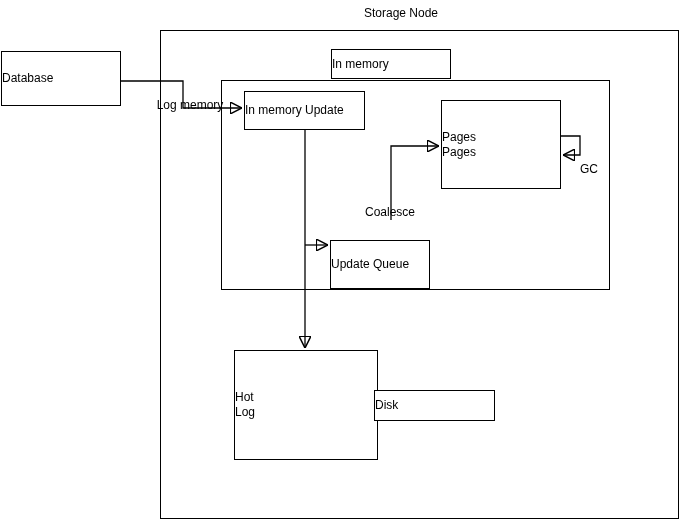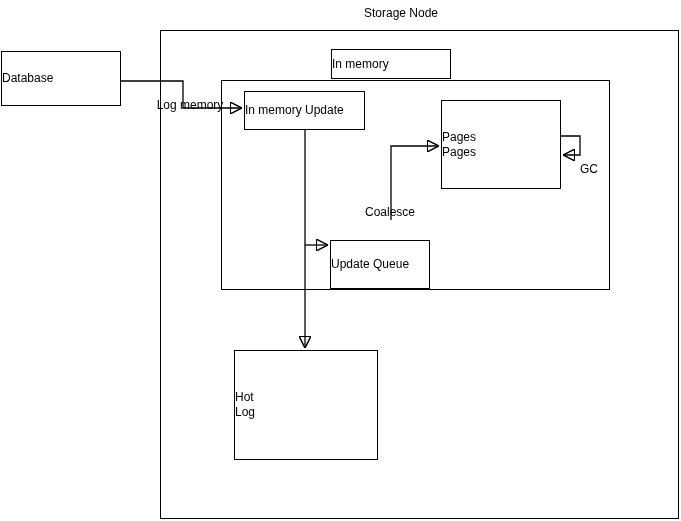--- a/index.html
+++ b/index.html
@@ -97,20 +97,23 @@
 
   <div class="node-box" style="left:330px; top:220px; width:100px; height:49px;margin-top:20px;">
     <span>Update Queue</span>
   </div>
 
   <div class="node-box" style="left:234px; top:350px; width:144px; height:110px;">
     <span>Hot</span>
     <span>Log</span>
   </div>
 
+  <div class="node-box" style="left:374px; top:390px; width:121px; height:31px;">
+    <span>Disk</span>
+  </div>
 
   <div class="edge-label" style="left:401px; top:6px;">Storage Node</div>
 
   <div class="edge-label" style="left:190px; top:98px;">Log memory</div>
 
   <div class="edge-label" style="left:390px; top:205px;">Coalesce</div>
 
   <div class="edge-label" style="left:589px; top:162px;">GC</div>
 
 </div>

